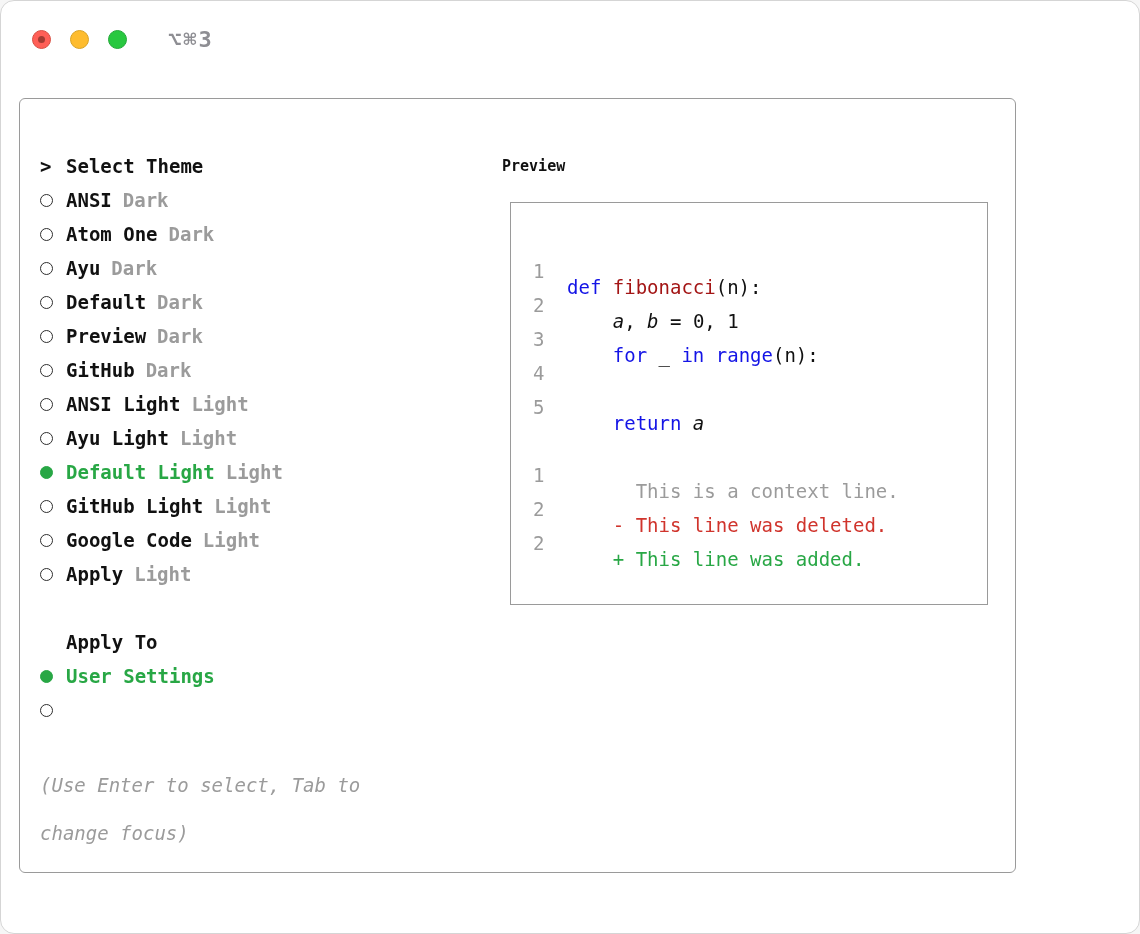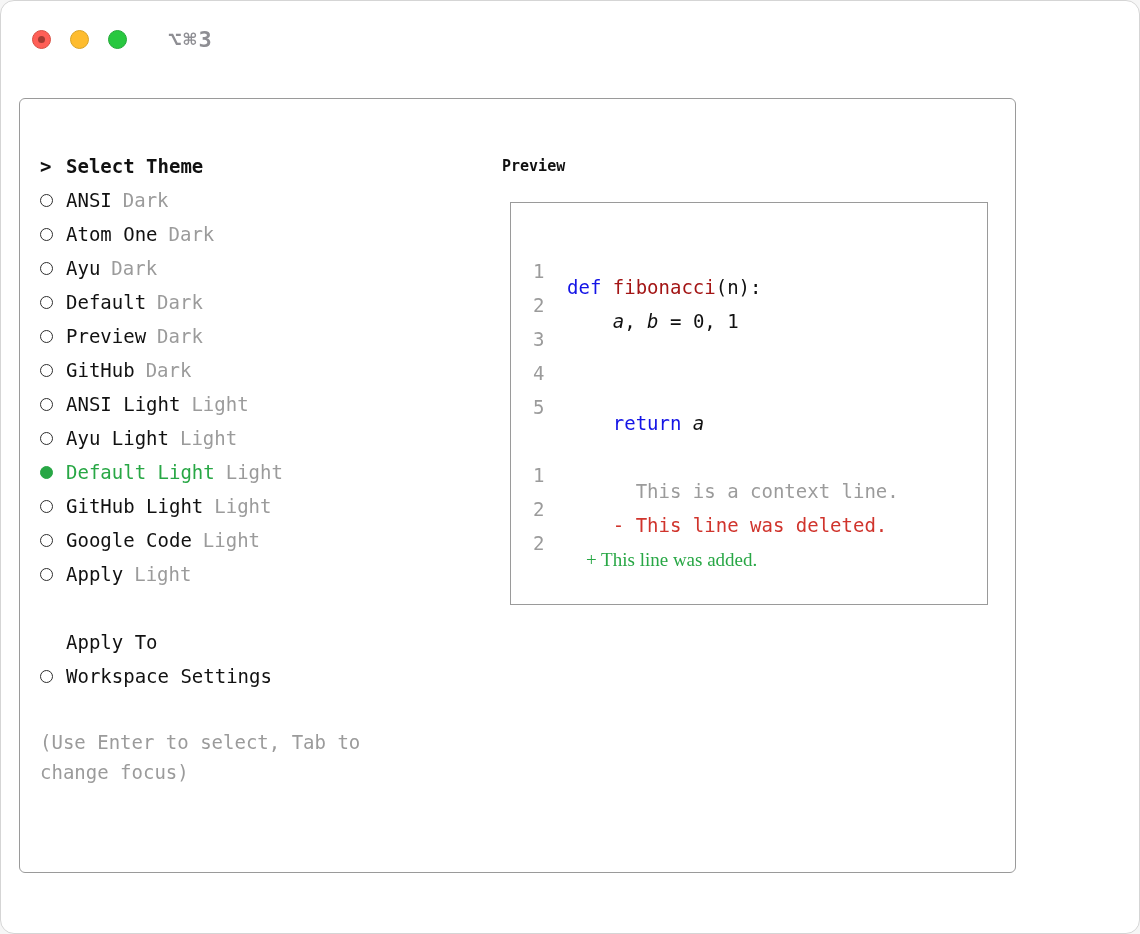--- a/index.html
+++ b/index.html
@@ -38,38 +38,39 @@
     position: absolute; left: 18px; top: 97px;
     width: 997px; height: 775px;
     border: 1.5px solid var(--panel_border);
     border-radius: 6px;
     background: #ffffff;
   }
   .left-col {
     position: absolute; left: 20px; top: 50px;
     font-size: 19px; color: var(--text);
   }
-  .row { height: 34px; display: flex; align-items: center; }
+  .row { height: 34px; display: flex; align-items: center; font-weight: bold; }
   .header-row { font-weight: bold; }
   .bullet-cell { width: 26px; display: flex; align-items: center; flex: none; }
   .caret-cell { width: 26px; flex: none; font-weight: bold; }
   .radio {
     width: 13px; height: 13px; border-radius: 50%;
     border: 1.5px solid #2e2e2e; background: transparent;
   }
   .radio.filled { background: var(--accent_green); border-color: var(--accent_green); }
   .variant { color: var(--muted); margin-left: 11px; }
   .green-label { color: var(--accent_green); }
   .gap { height: 34px; }
-  .apply-header { margin-left: 26px; font-weight: normal; }
+  .apply-header { margin-left: 26px; font-weight: bold; }
   .hint {
     margin-top: 34px;
     color: var(--muted);
     max-width: 395px;
-    line-height: 30px;
+    line-height: 48px;
+    font-style: italic;
   }
   
   .preview-header {
     position: absolute; left: 482px; top: 50px;
     height: 34px; display: flex; align-items: center;
     font-weight: bold; font-size: 15px; color: var(--text);
   }
   .preview-box {
     position: absolute; left: 490px; top: 103px;
     width: 478px; height: 403px;
@@ -78,21 +79,21 @@
   }
   .code { padding: 51px 0 0 22px; font-size: 19px; color: var(--text); }
   .code-row { height: 34px; display: flex; align-items: center; }
   .lnum { width: 14px; flex: none; color: var(--muted); }
   .ltext { margin-left: 20px; white-space: pre; margin-top: 32px; }
   .tk-kw  { color: var(--keyword); }
   .tk-fn  { color: var(--function_name); }
   .tk-var { font-style: italic; }
   .tk-ctx { color: var(--muted); }
   .tk-del { color: var(--diff_red); }
-  .tk-add { color: var(--accent_green); font-family: Liberation Serif, serif; }
+  .tk-add { color: var(--accent_green); }
 </style>
 </head>
 <body>
 
 <div class="window">
 
   <div class="titlebar">
     <span class="light red"></span>
     <span class="light yellow"></span>
     <span class="light green"></span>
@@ -194,43 +195,49 @@
           </div>
         </div>
 
       <div class="gap"></div>
 
       <div class="row apply-header">Apply To</div>
 
       <div>
           <div class="row">
             <span class="bullet-cell">
-              <span class="radio"></span>
-            </span>
-            <span>Workspace Settings</span>
+              <span class="radio filled"></span>
+            </span>
+            <span class="green-label">User Settings</span>
+          </div>
+          <div class="row">
+            <span class="bullet-cell">
+              <span class="radio"></span>
+            </span>
           </div>
         </div>
 
       <div class="hint">(Use Enter to select, Tab to change focus)</div>
     </div>
 
     <div class="preview-header">Preview</div>
 
     <div class="preview-box">
       <div class="code">
           <div class="code-row">
             <span class="lnum">1</span>
             <span class="ltext"><span class="tk-kw">def </span><span class="tk-fn">fibonacci</span><span>(n):</span></span>
           </div>
           <div class="code-row">
             <span class="lnum">2</span>
             <span class="ltext"><span>    </span><span class="tk-var">a</span><span>, </span><span class="tk-var">b</span><span> = 0, 1</span></span>
           </div>
           <div class="code-row">
             <span class="lnum">3</span>
+            <span class="ltext"><span>    </span><span class="tk-kw">for</span><span> _ </span><span class="tk-kw">in</span><span> </span><span class="tk-kw">range</span><span>(n):</span></span>
           </div>
           <div class="code-row">
             <span class="lnum">4</span>
           </div>
           <div class="code-row">
             <span class="lnum">5</span>
             <span class="ltext"><span>    </span><span class="tk-kw">return</span><span> </span><span class="tk-var">a</span></span>
           </div>
           <div class="code-row">
             <span class="lnum"></span>

